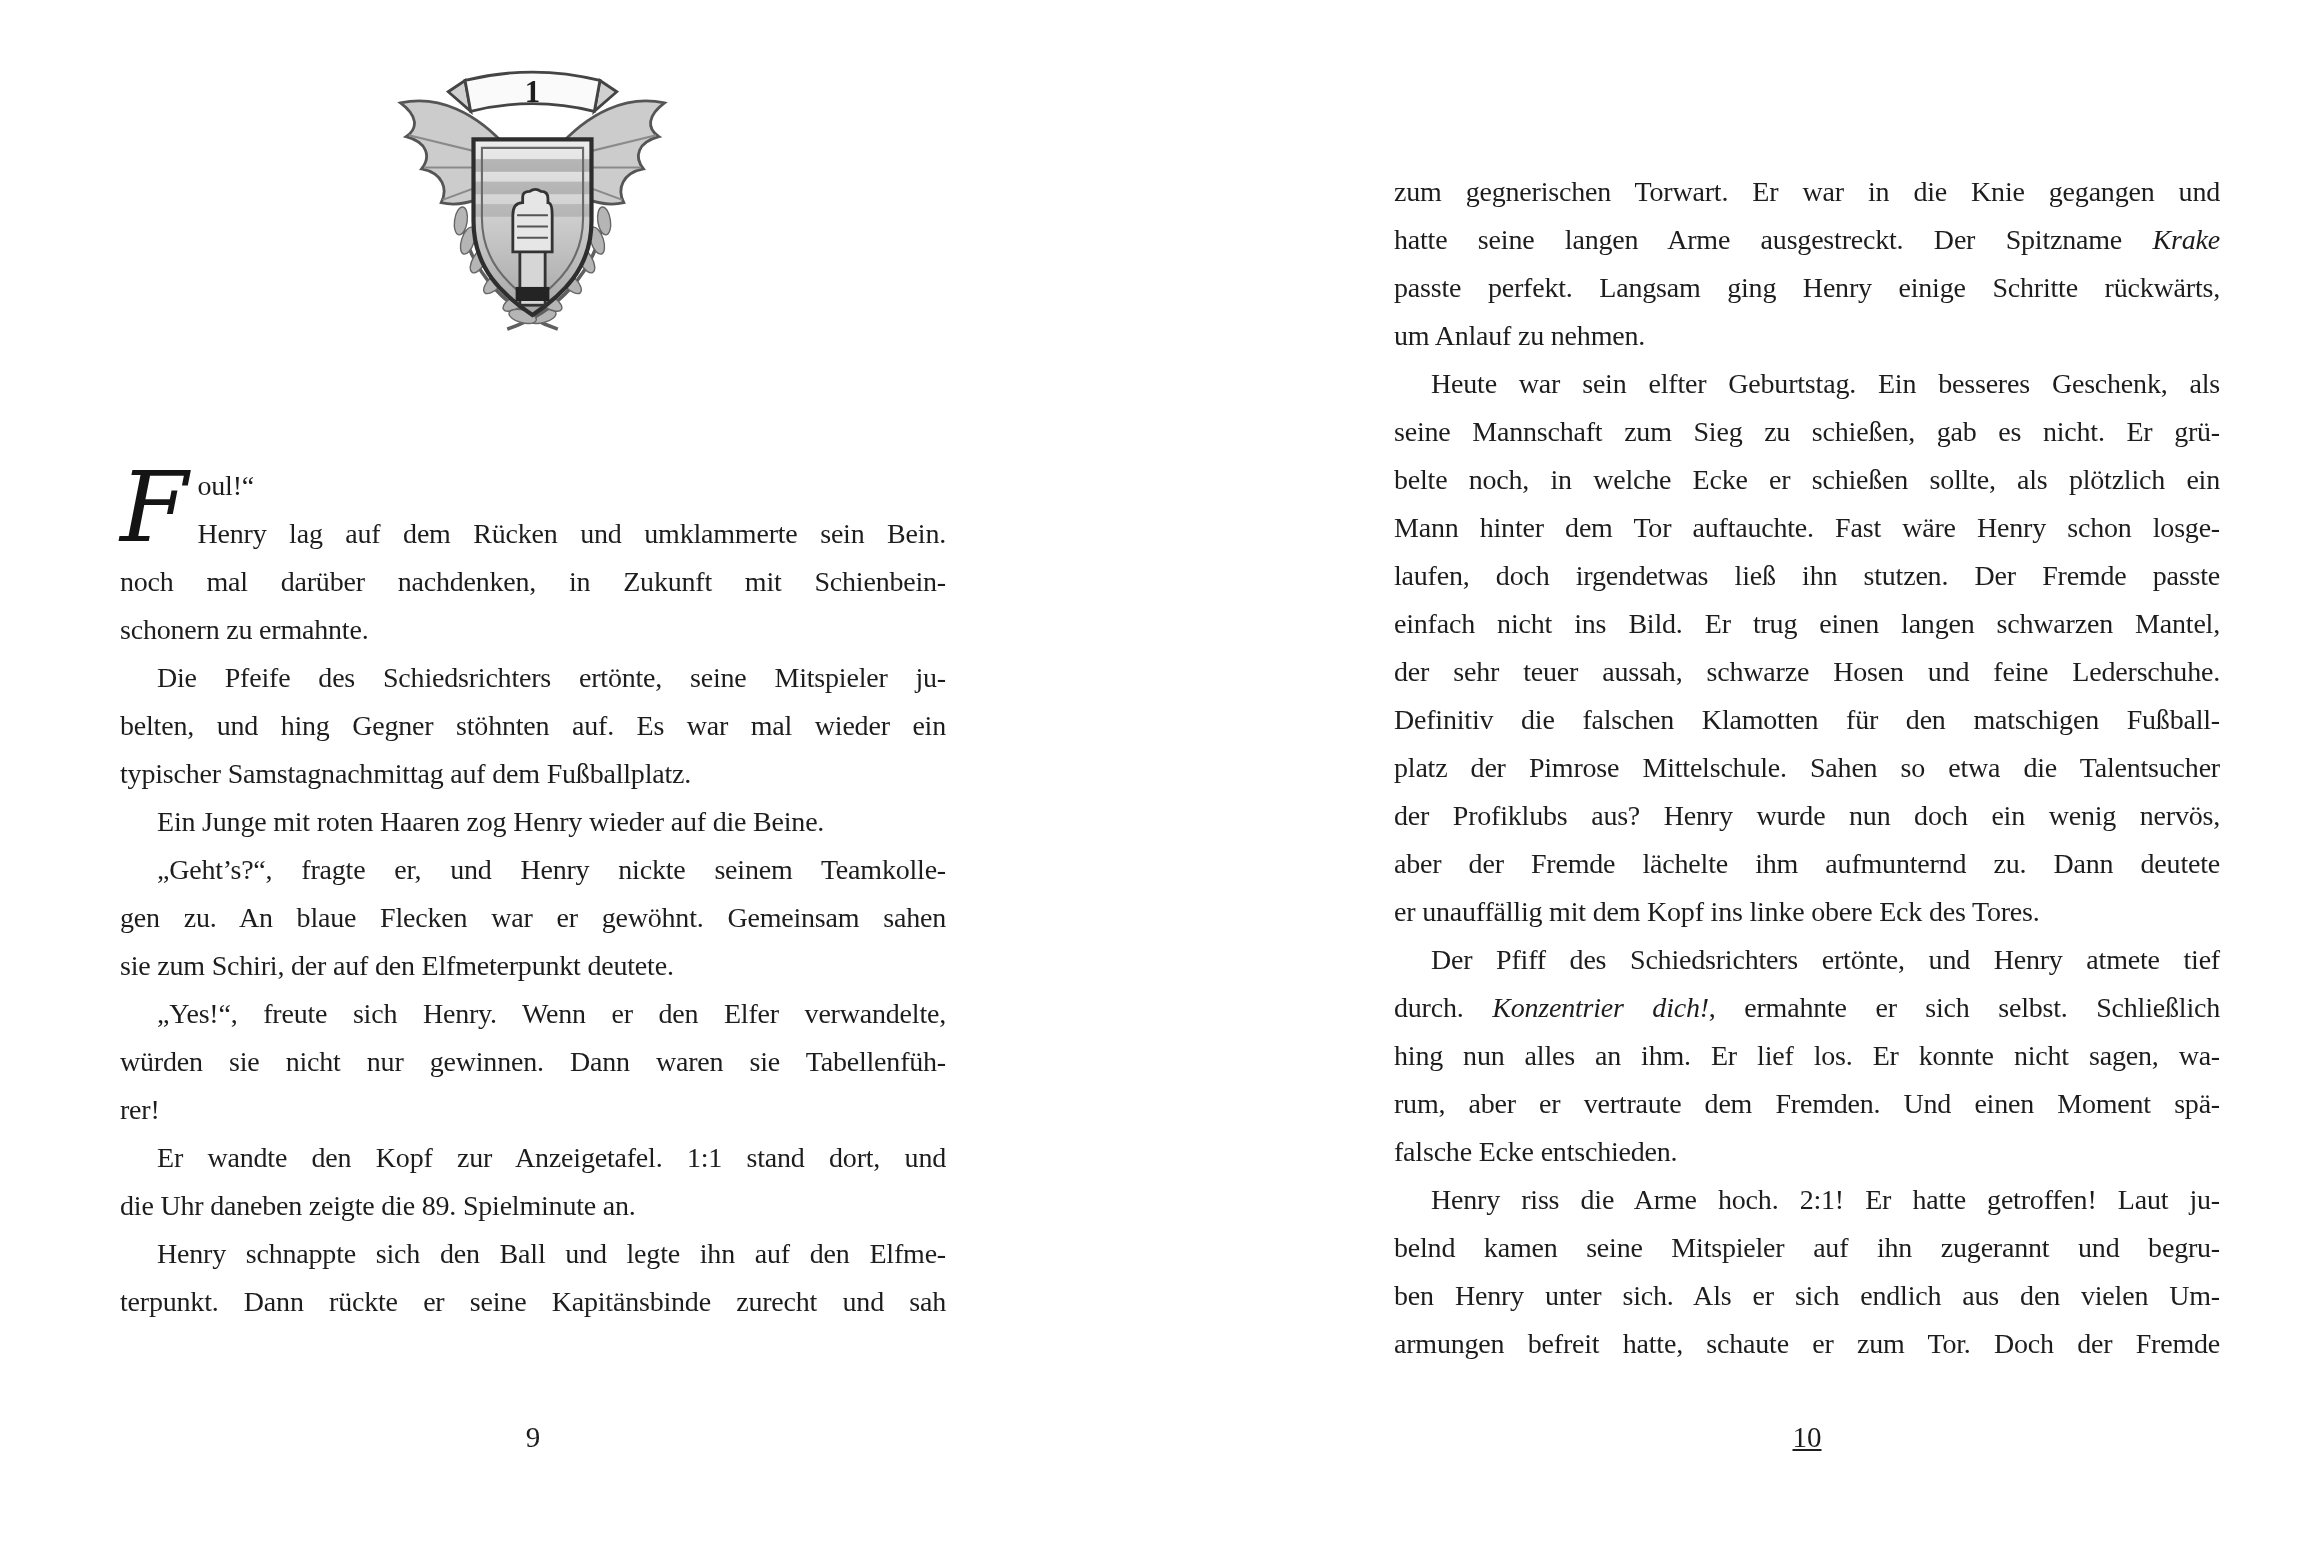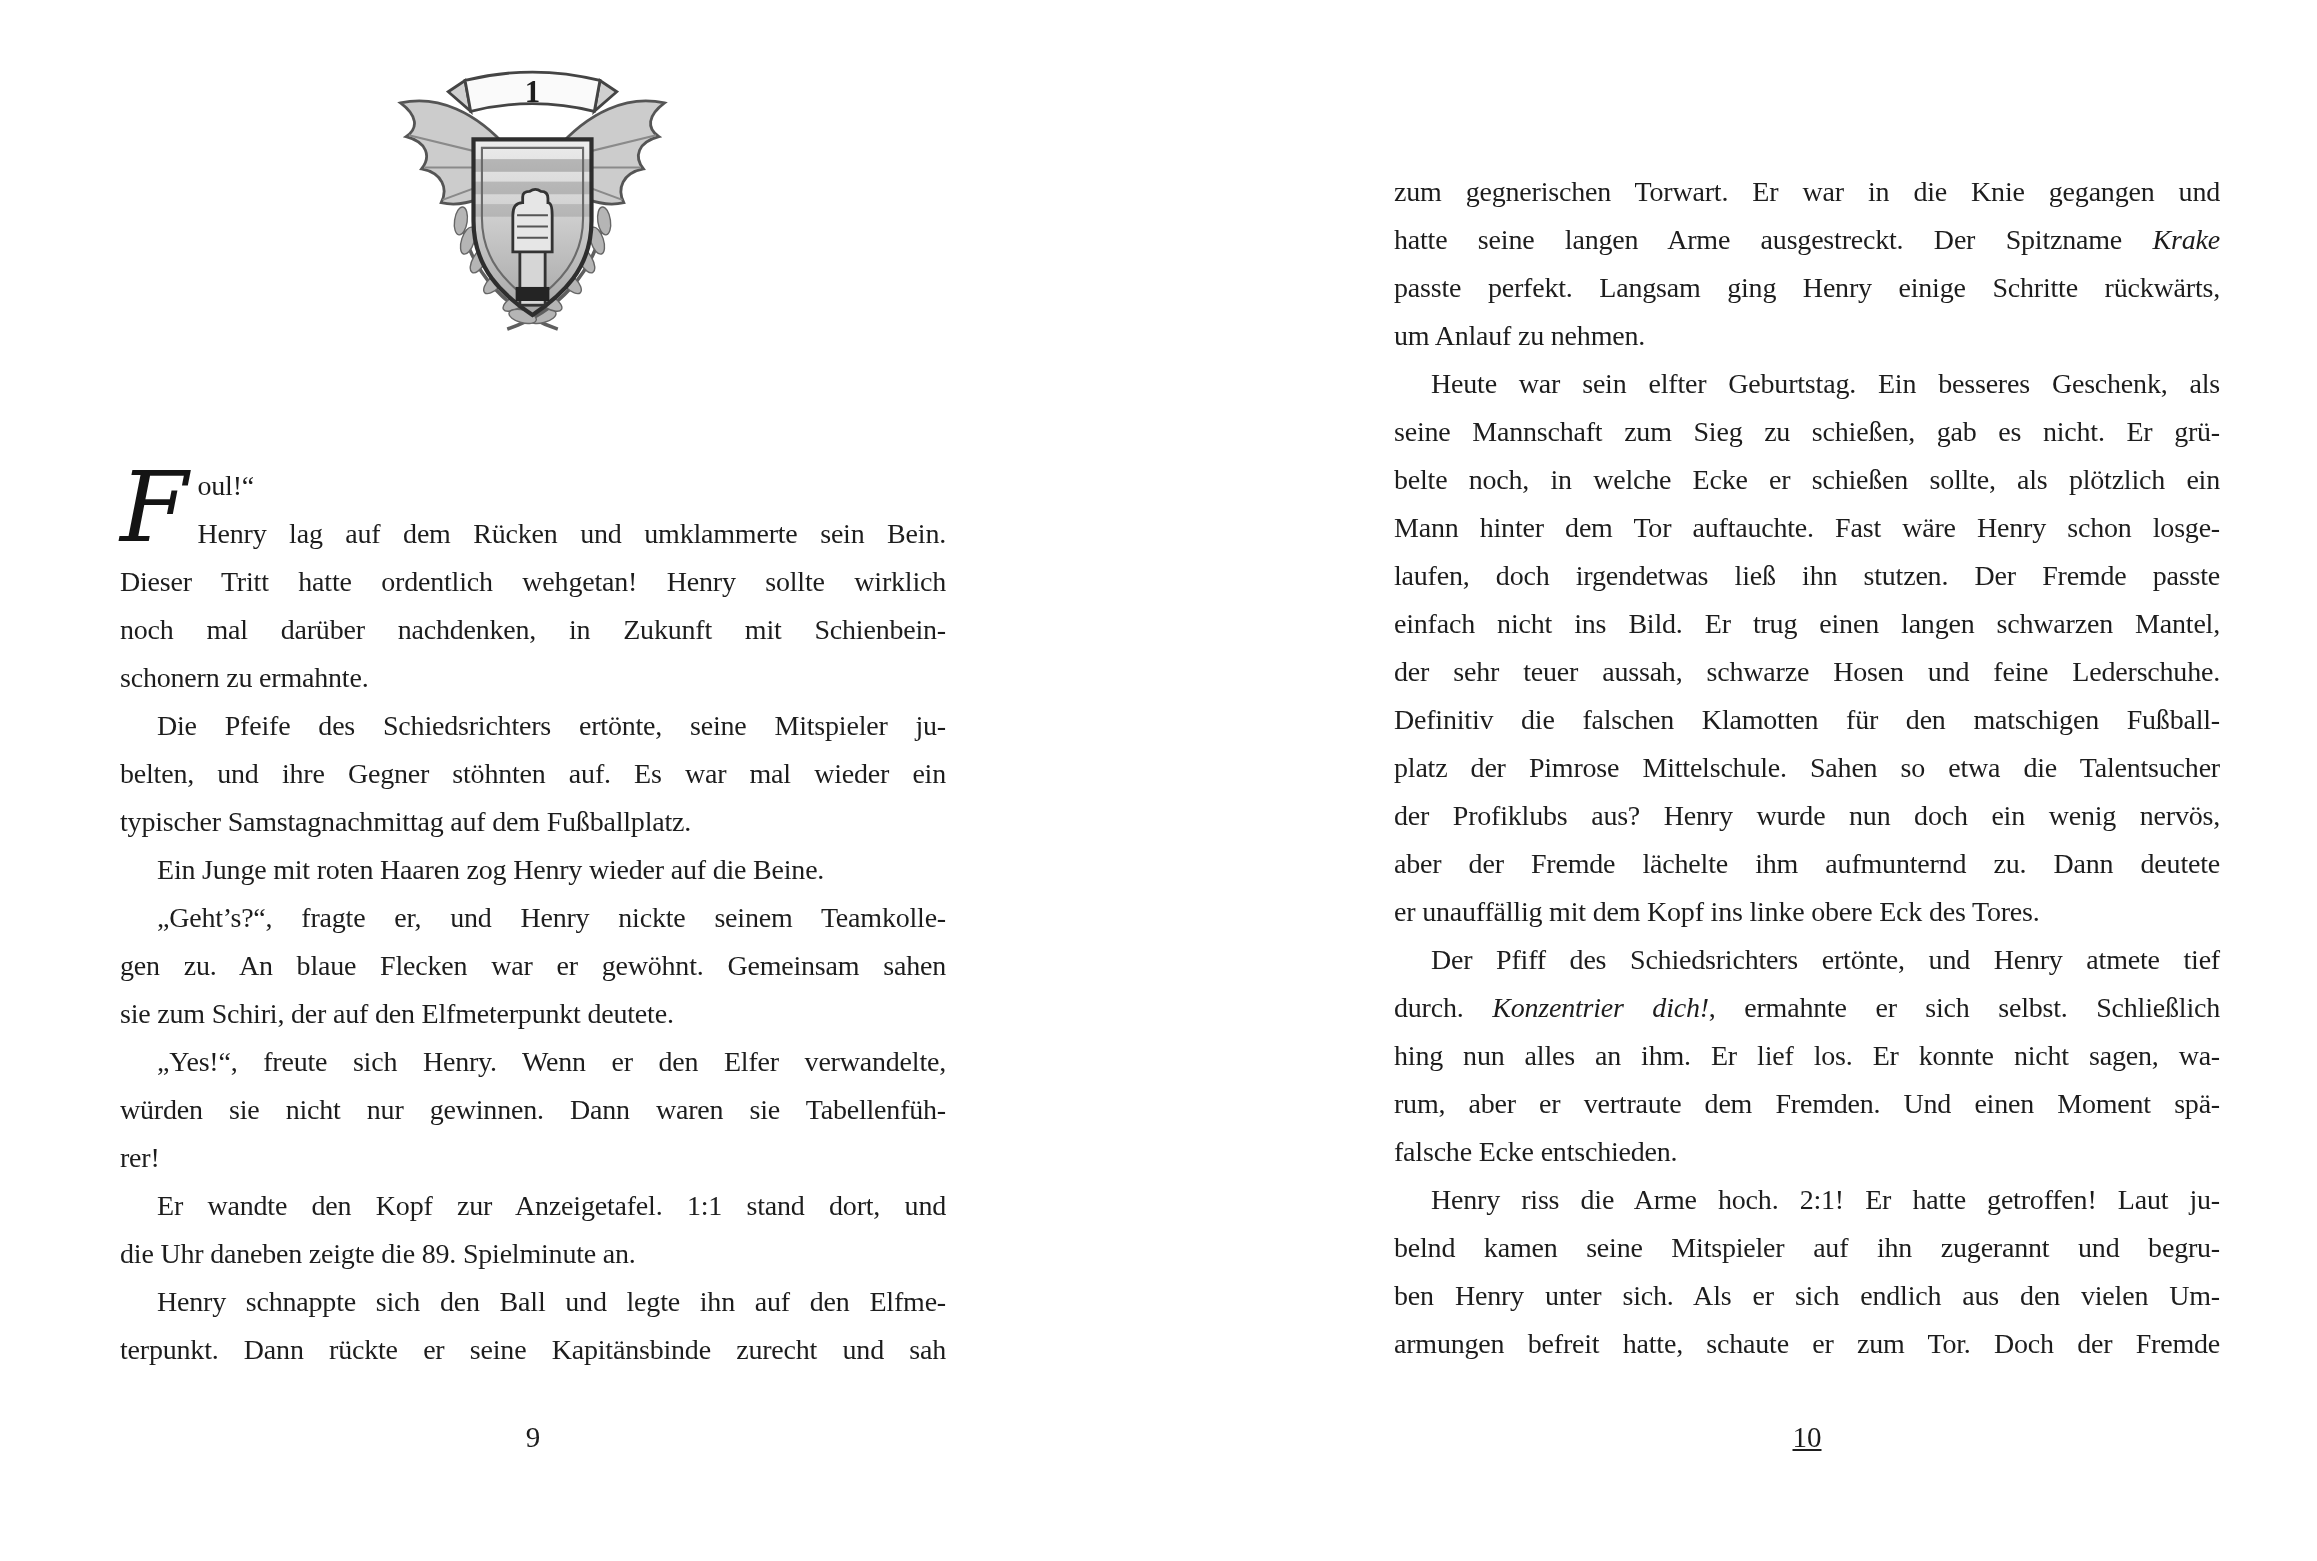--- a/index.html
+++ b/index.html
@@ -101,25 +101,24 @@
       <path d="M158,16 L170,24 L154,38 Z" fill="#d0d0d0" stroke="#444444" stroke-width="2"></path>
       <path d="M62,16 Q110,4 158,16 L154,38 Q110,27 66,38 Z" fill="#fafafa" stroke="#444444" stroke-width="2"></path>
       <text class="banner-num" x="110" y="31" text-anchor="middle">1</text>
     </g>
   </svg>
 
   <div class="body body-left">
       <span class="dropcap">F</span>
       <div class="line rag"><span>oul!“</span></div>
       <div class="line"><span>Henry lag auf dem Rücken und umklammerte sein Bein.</span></div>
-      <div class="line"><span>Dieser Tritt hatte ordentlich wehgetan! Henry sollte wirklich</span></div>
       <div class="line"><span>noch mal darüber nachdenken, in Zukunft mit Schienbein-</span></div>
       <div class="line rag"><span>schonern zu ermahnte.</span></div>
       <div class="line ind"><span>Die Pfeife des Schiedsrichters ertönte, seine Mitspieler ju-</span></div>
-      <div class="line"><span>belten, und ihre Gegner stöhnten auf. Es war mal wieder ein</span></div>
+      <div class="line"><span>belten, und hing Gegner stöhnten auf. Es war mal wieder ein</span></div>
       <div class="line rag"><span>typischer Samstagnachmittag auf dem Fußballplatz.</span></div>
       <div class="line ind rag"><span>Ein Junge mit roten Haaren zog Henry wieder auf die Beine.</span></div>
       <div class="line ind"><span>„Geht’s?“, fragte er, und Henry nickte seinem Teamkolle-</span></div>
       <div class="line"><span>gen zu. An blaue Flecken war er gewöhnt. Gemeinsam sahen</span></div>
       <div class="line rag"><span>sie zum Schiri, der auf den Elfmeterpunkt deutete.</span></div>
       <div class="line ind"><span>„Yes!“, freute sich Henry. Wenn er den Elfer verwandelte,</span></div>
       <div class="line"><span>würden sie nicht nur gewinnen. Dann waren sie Tabellenfüh-</span></div>
       <div class="line rag"><span>rer!</span></div>
       <div class="line ind"><span>Er wandte den Kopf zur Anzeigetafel. 1:1 stand dort, und</span></div>
       <div class="line rag"><span>die Uhr daneben zeigte die 89. Spielminute an.</span></div>

